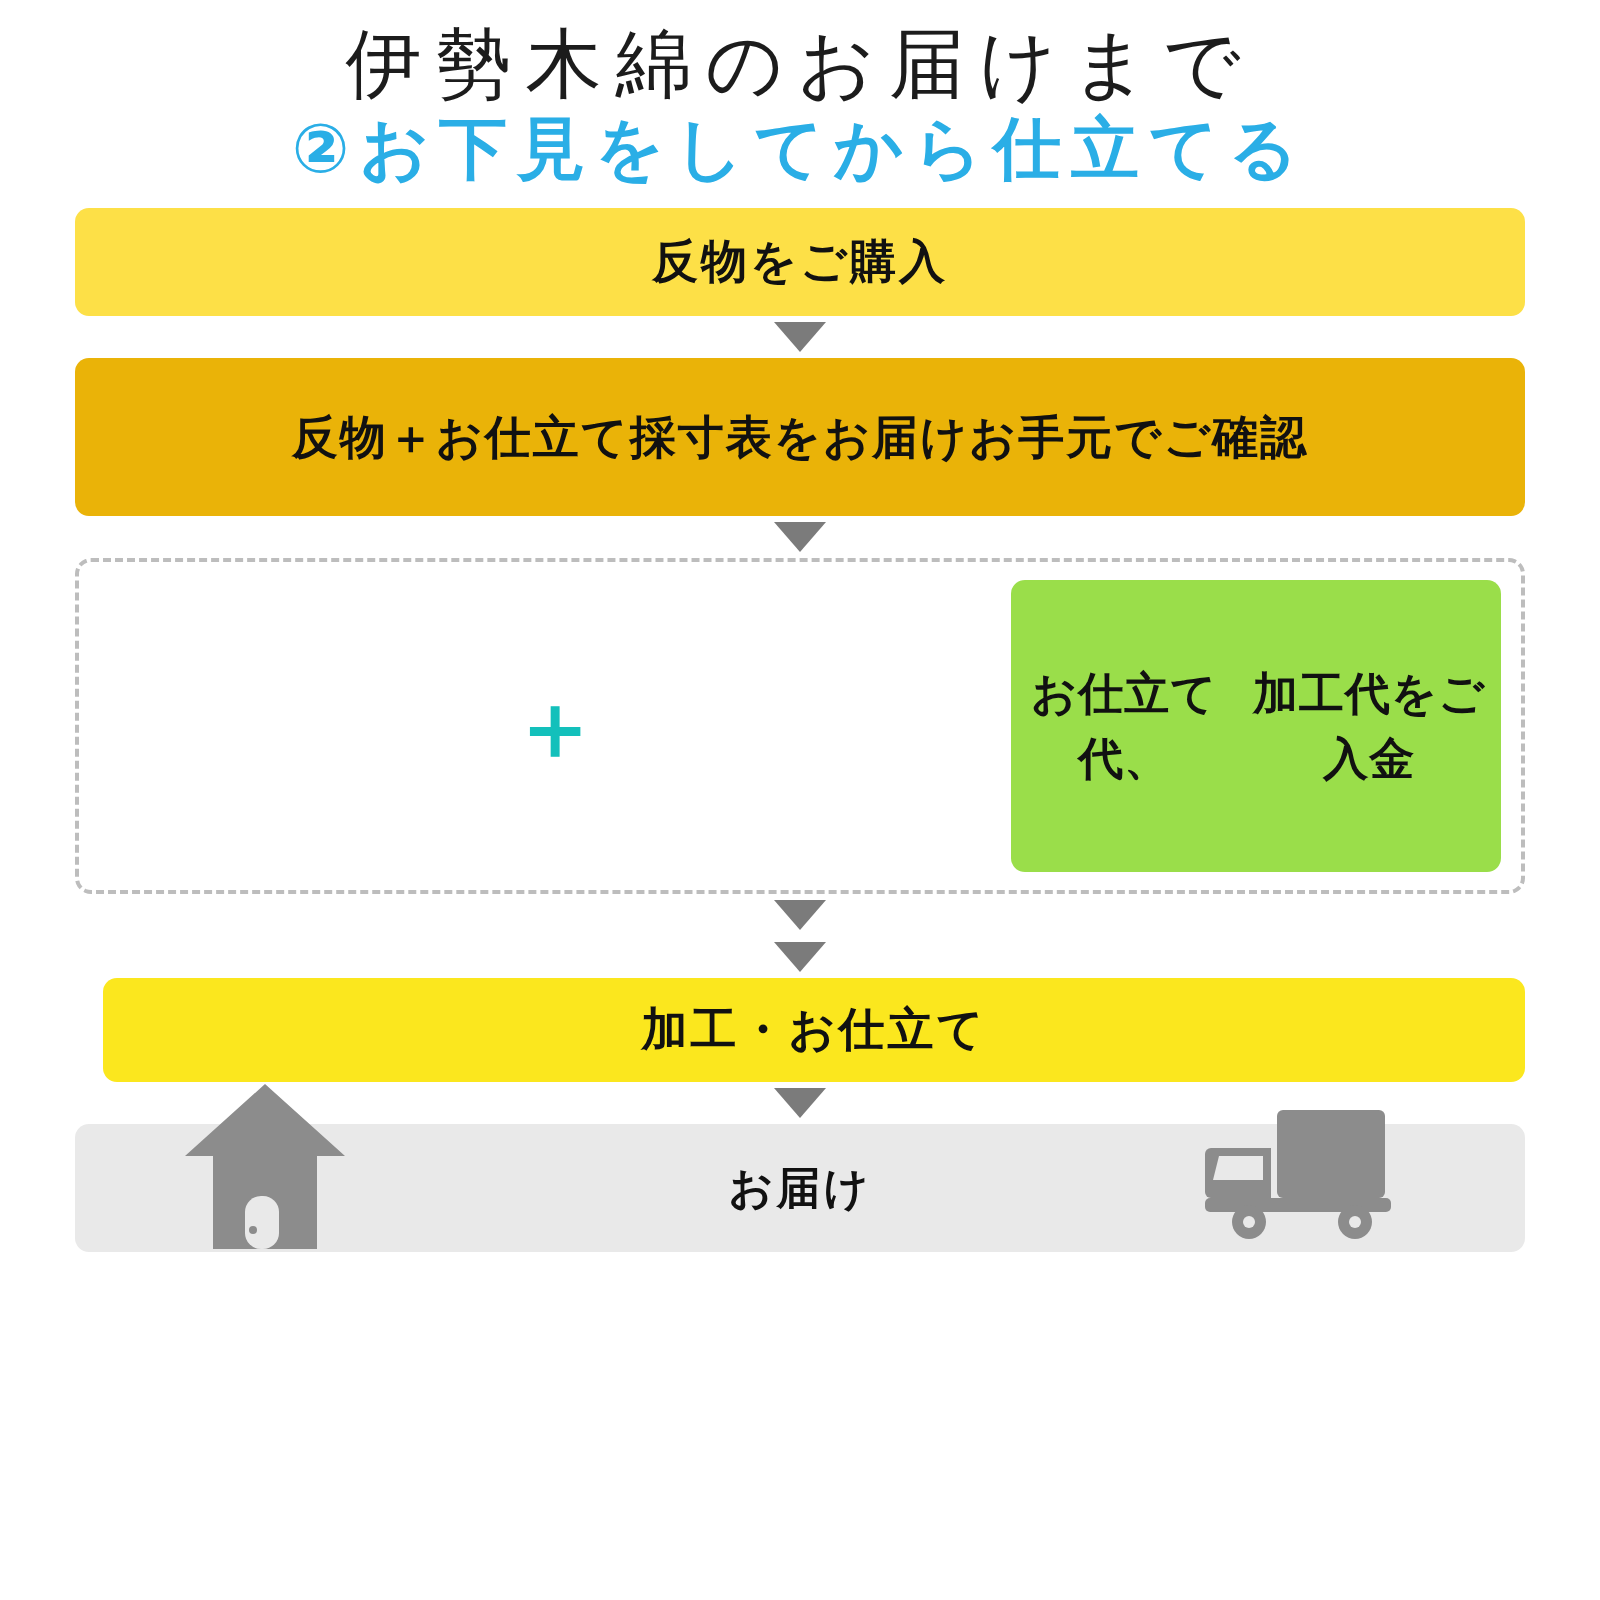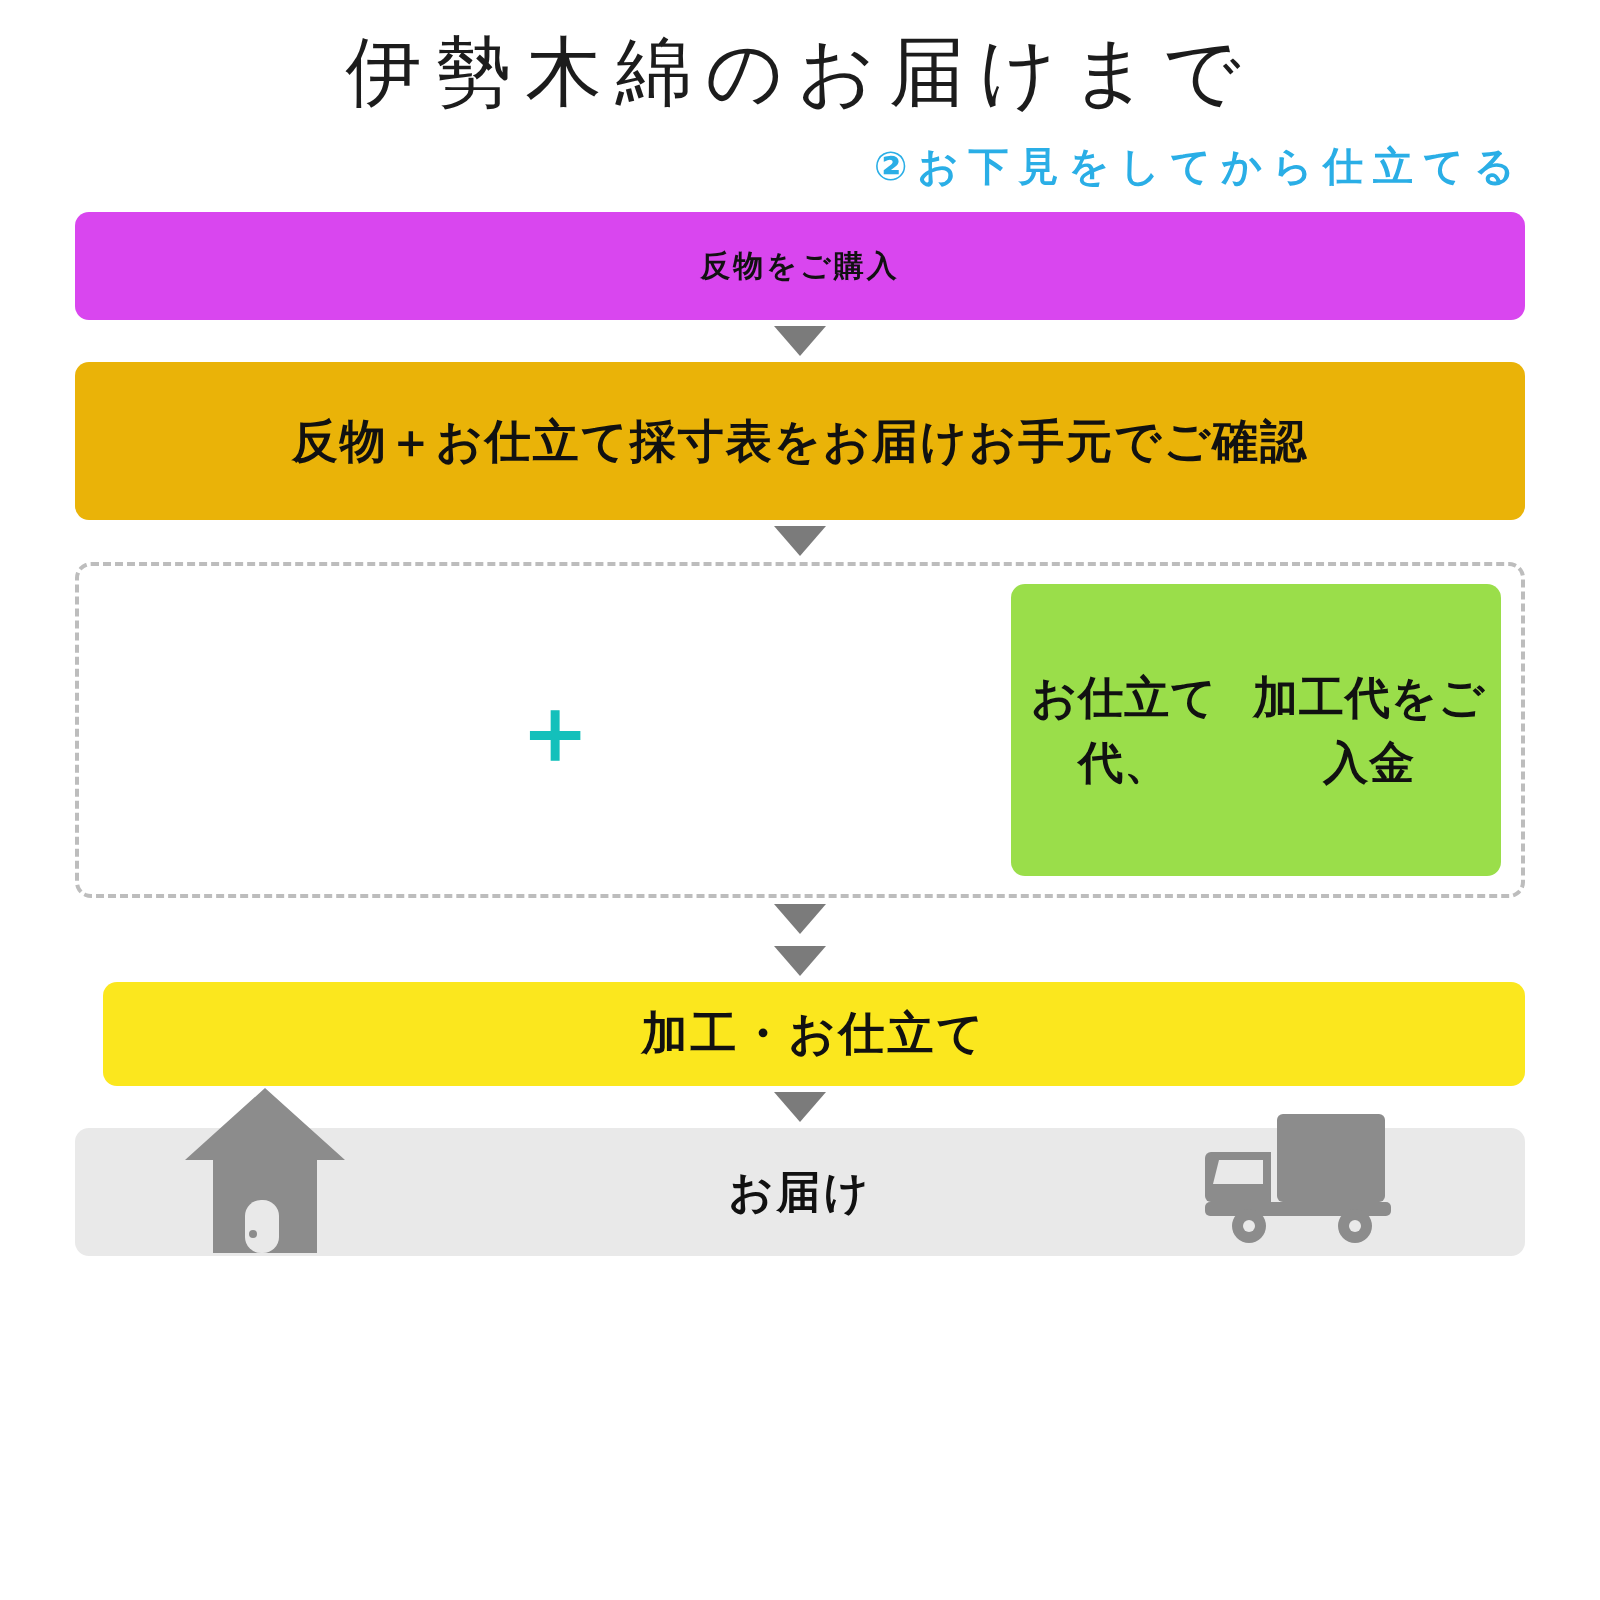--- a/index.html
+++ b/index.html
@@ -12,61 +12,61 @@
     height: 1600px;
     font-family: "Liberation Sans", "DejaVu Sans", sans-serif;
     color: #1a1a1a;
     overflow: hidden;
   }
   .page {
     position: relative;
     width: 1600px;
     height: 1600px;
     box-sizing: border-box;
-    padding: 12px 75px;
+    padding: 4px 75px;
   }
 
   
   .title-main {
     text-align: center;
     font-size: 76px;
     line-height: 1.0;
     letter-spacing: 14px;
     font-weight: 400;
     color: #1c1c1c;
     padding-top: 22px;
     white-space: nowrap;
   }
   .title-sub {
-    text-align: right;
-    font-size: 40px;
+    text-align: center;
+    font-size: 68px;
     line-height: 1.0;
     letter-spacing: 10px;
     font-weight: 700;
     color: #2aaee6;
-    margin-top: 36px;
+    margin-top: 12px;
     white-space: nowrap;
   }
 
   
   .box {
     box-sizing: border-box;
     border-radius: 14px;
     display: flex;
     align-items: center;
     justify-content: center;
     text-align: center;
     font-weight: 700;
     color: #111111;
   }
   .step1 {
     margin-top: 26px;
     height: 108px;
-    background: #d946ef;
-    font-size: 30px;
+    background: #fde047;
+    font-size: 46px;
     letter-spacing: 3px;
   }
   .step2 {
     height: 158px;
     background: #eab308;
     font-size: 46px;
     letter-spacing: 2px;
     line-height: 1.35;
     flex-direction: row;
   }

